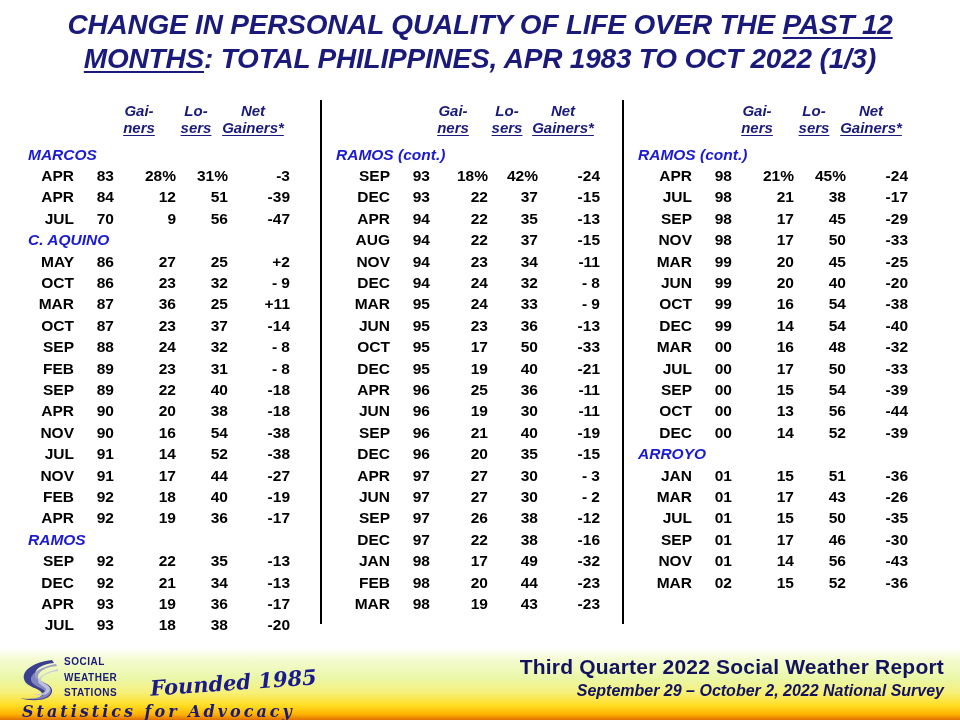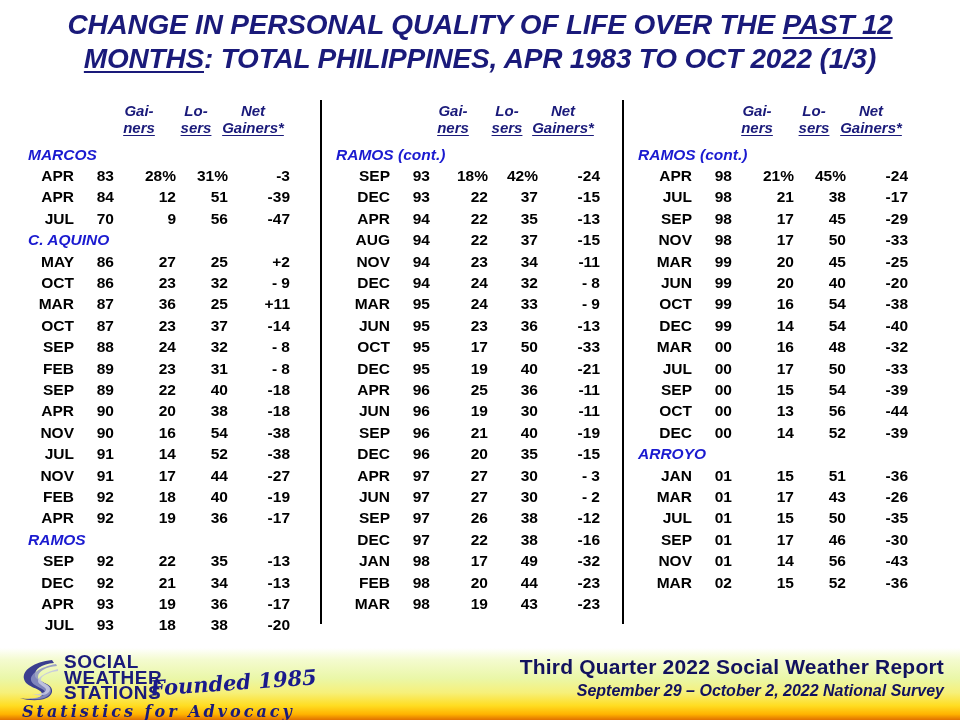--- a/index.html
+++ b/index.html
@@ -170,21 +170,21 @@
     top: 2px;
     width: 48px;
     height: 46px;
   }
   #logo-words {
     position: absolute;
     left: 52px;
     top: 0px;
     color: #1a1a7a;
     font-weight: bold;
-    font-size: 19px;
+    font-size: 10px;
     line-height: 15.5px;
     letter-spacing: 0.5px;
   }
   #logo-words div { display: block; }
   #logo-founded {
     position: absolute;
     left: 138px;
     top: 16px;
     color: #1a1a8c;
     font-style: italic;

